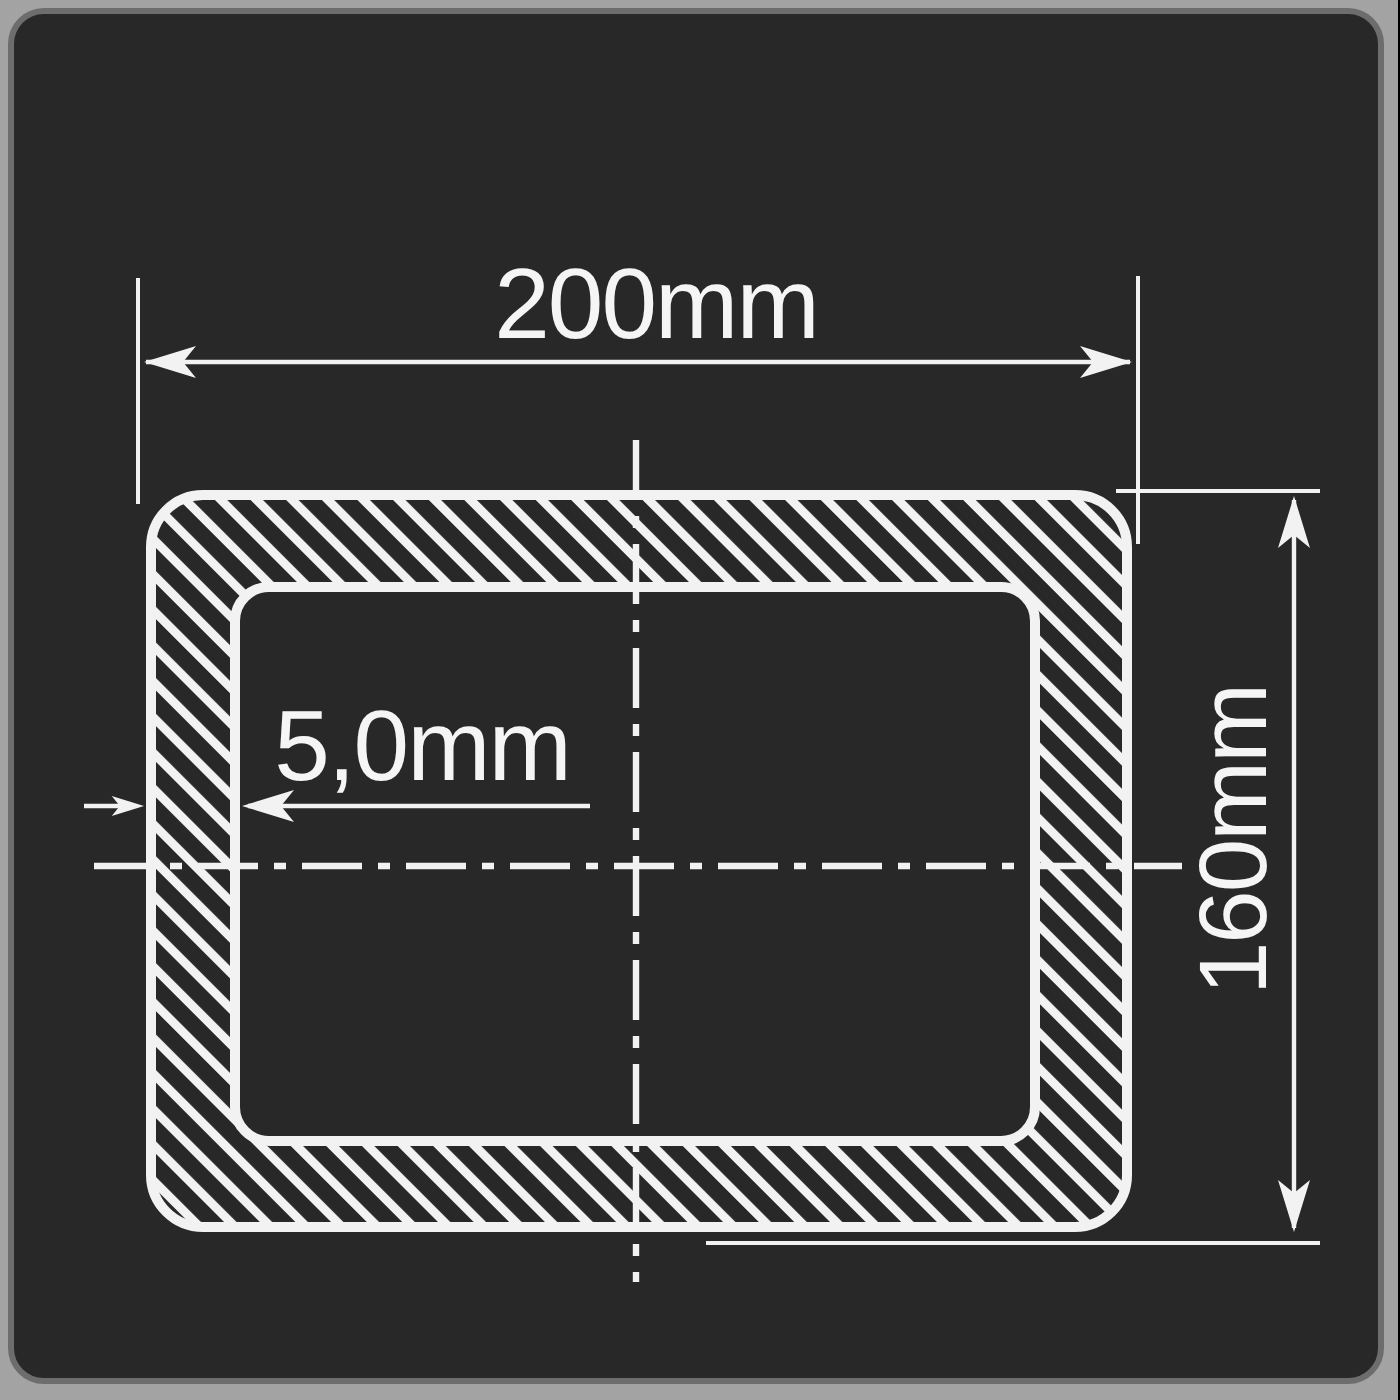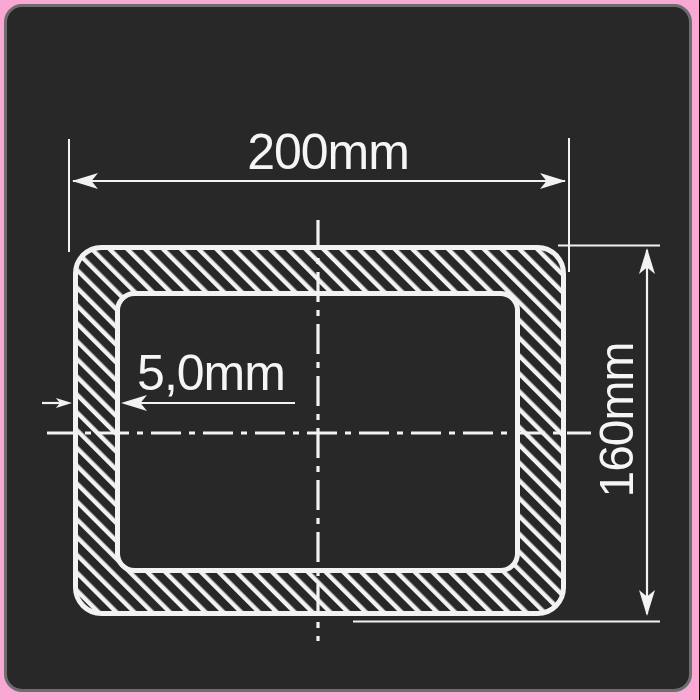--- a/index.html
+++ b/index.html
@@ -1,16 +1,16 @@
 <!DOCTYPE html>
 <html><head>
 <meta charset="utf-8">
 <style>
   html,body{margin:0;padding:0;background:#000;width:700px;height:700px;overflow:hidden;}
-  .stage{position:relative;width:699px;height:700px;background:#f9a8d4;
+  .stage{position:relative;width:699px;height:700px;background:#a3a3a3;
          font-family:"Liberation Sans","DejaVu Sans",sans-serif;}
   .card{position:absolute;left:4px;top:4px;width:682px;height:682px;
         background:#282828;border:3px solid #6d6d6d;border-radius:18px;}
   svg{position:absolute;left:0;top:0;}
   text{fill:#f5f5f5;letter-spacing:-1px;}
   .thin{stroke:#f2f2f2;stroke-width:2;fill:none;}
   .dimline{stroke:#f2f2f2;stroke-width:2.2;fill:none;}
   .outline{stroke:#f2f2f2;stroke-width:5;fill:none;}
   .cline{stroke:#f2f2f2;stroke-width:3.2;fill:none;stroke-dasharray:30 8 6 8;}
   .arrow{fill:#f2f2f2;stroke:none;}

